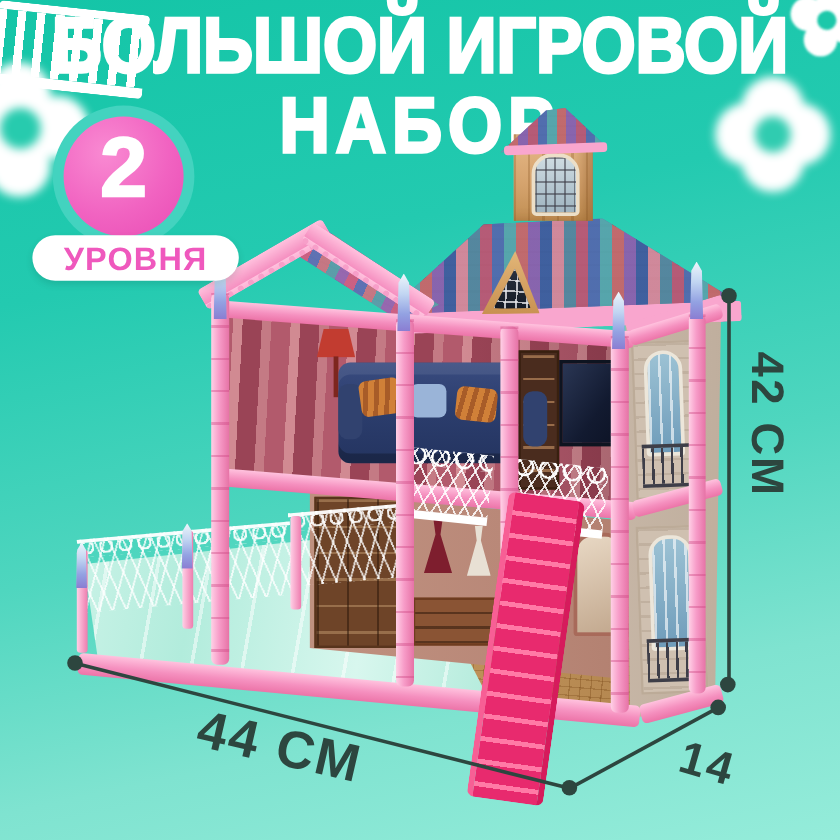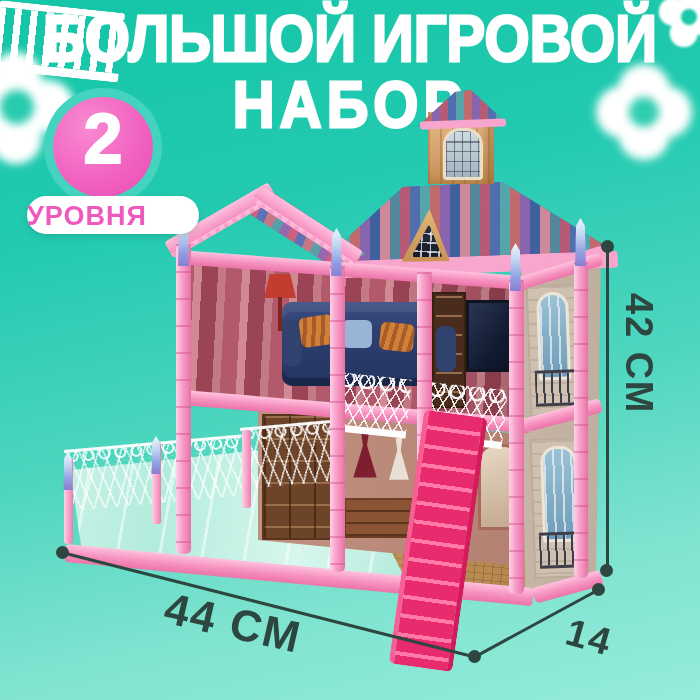--- a/index.html
+++ b/index.html
@@ -34,21 +34,21 @@
   .title.l2{top:76px;letter-spacing:5px;}
 
   
   .badge-ring{left:44px;top:88px;width:118px;height:118px;border-radius:50%;background:#43d3bf;z-index:10;}
   .badge-circle{left:53px;top:97px;width:100px;height:100px;border-radius:50%;z-index:11;
     background:radial-gradient(circle at 35% 30%,#f98ad2 0%,#f163c1 55%,#e94cb4 100%);}
   .badge-number{left:53px;top:99px;width:100px;text-align:center;z-index:12;color:#fff;
     font-size:70px;font-weight:bold;-webkit-text-stroke:2px #fff;}
   .badge-pill{left:27px;top:196px;width:172px;height:38px;border-radius:19px;background:#ffffff;z-index:11;
     box-shadow:0 3px 6px rgba(0,60,50,.15);}
-  .badge-pill-label{left:27px;top:201px;width:172px;text-align:left;z-index:12;color:#ef58bd;
+  .badge-pill-label{left:27px;top:201px;width:172px;text-align:center;z-index:12;color:#ef58bd;
     font-size:27px;font-weight:bold;letter-spacing:1px;}
 
   
   .house{position:absolute;inset:0;z-index:4;}
   .beam{position:absolute;background:linear-gradient(180deg,#ffc2de 0%,#f590bf 55%,#ec74a8 100%);border-radius:4px;z-index:6;}
   .column{position:absolute;width:15px;border-radius:5px;z-index:7;
     background:linear-gradient(90deg,#ffd0e6 0%,#f79cc8 45%,#e californ 100%);
     background:linear-gradient(90deg,#ffd0e6 0%,#f79cc8 45%,#e673a6 100%);}
   .column:after{content:"";position:absolute;inset:0;
     background:repeating-linear-gradient(180deg,rgba(205,70,130,.4) 0 2px,transparent 2px 27px);}

